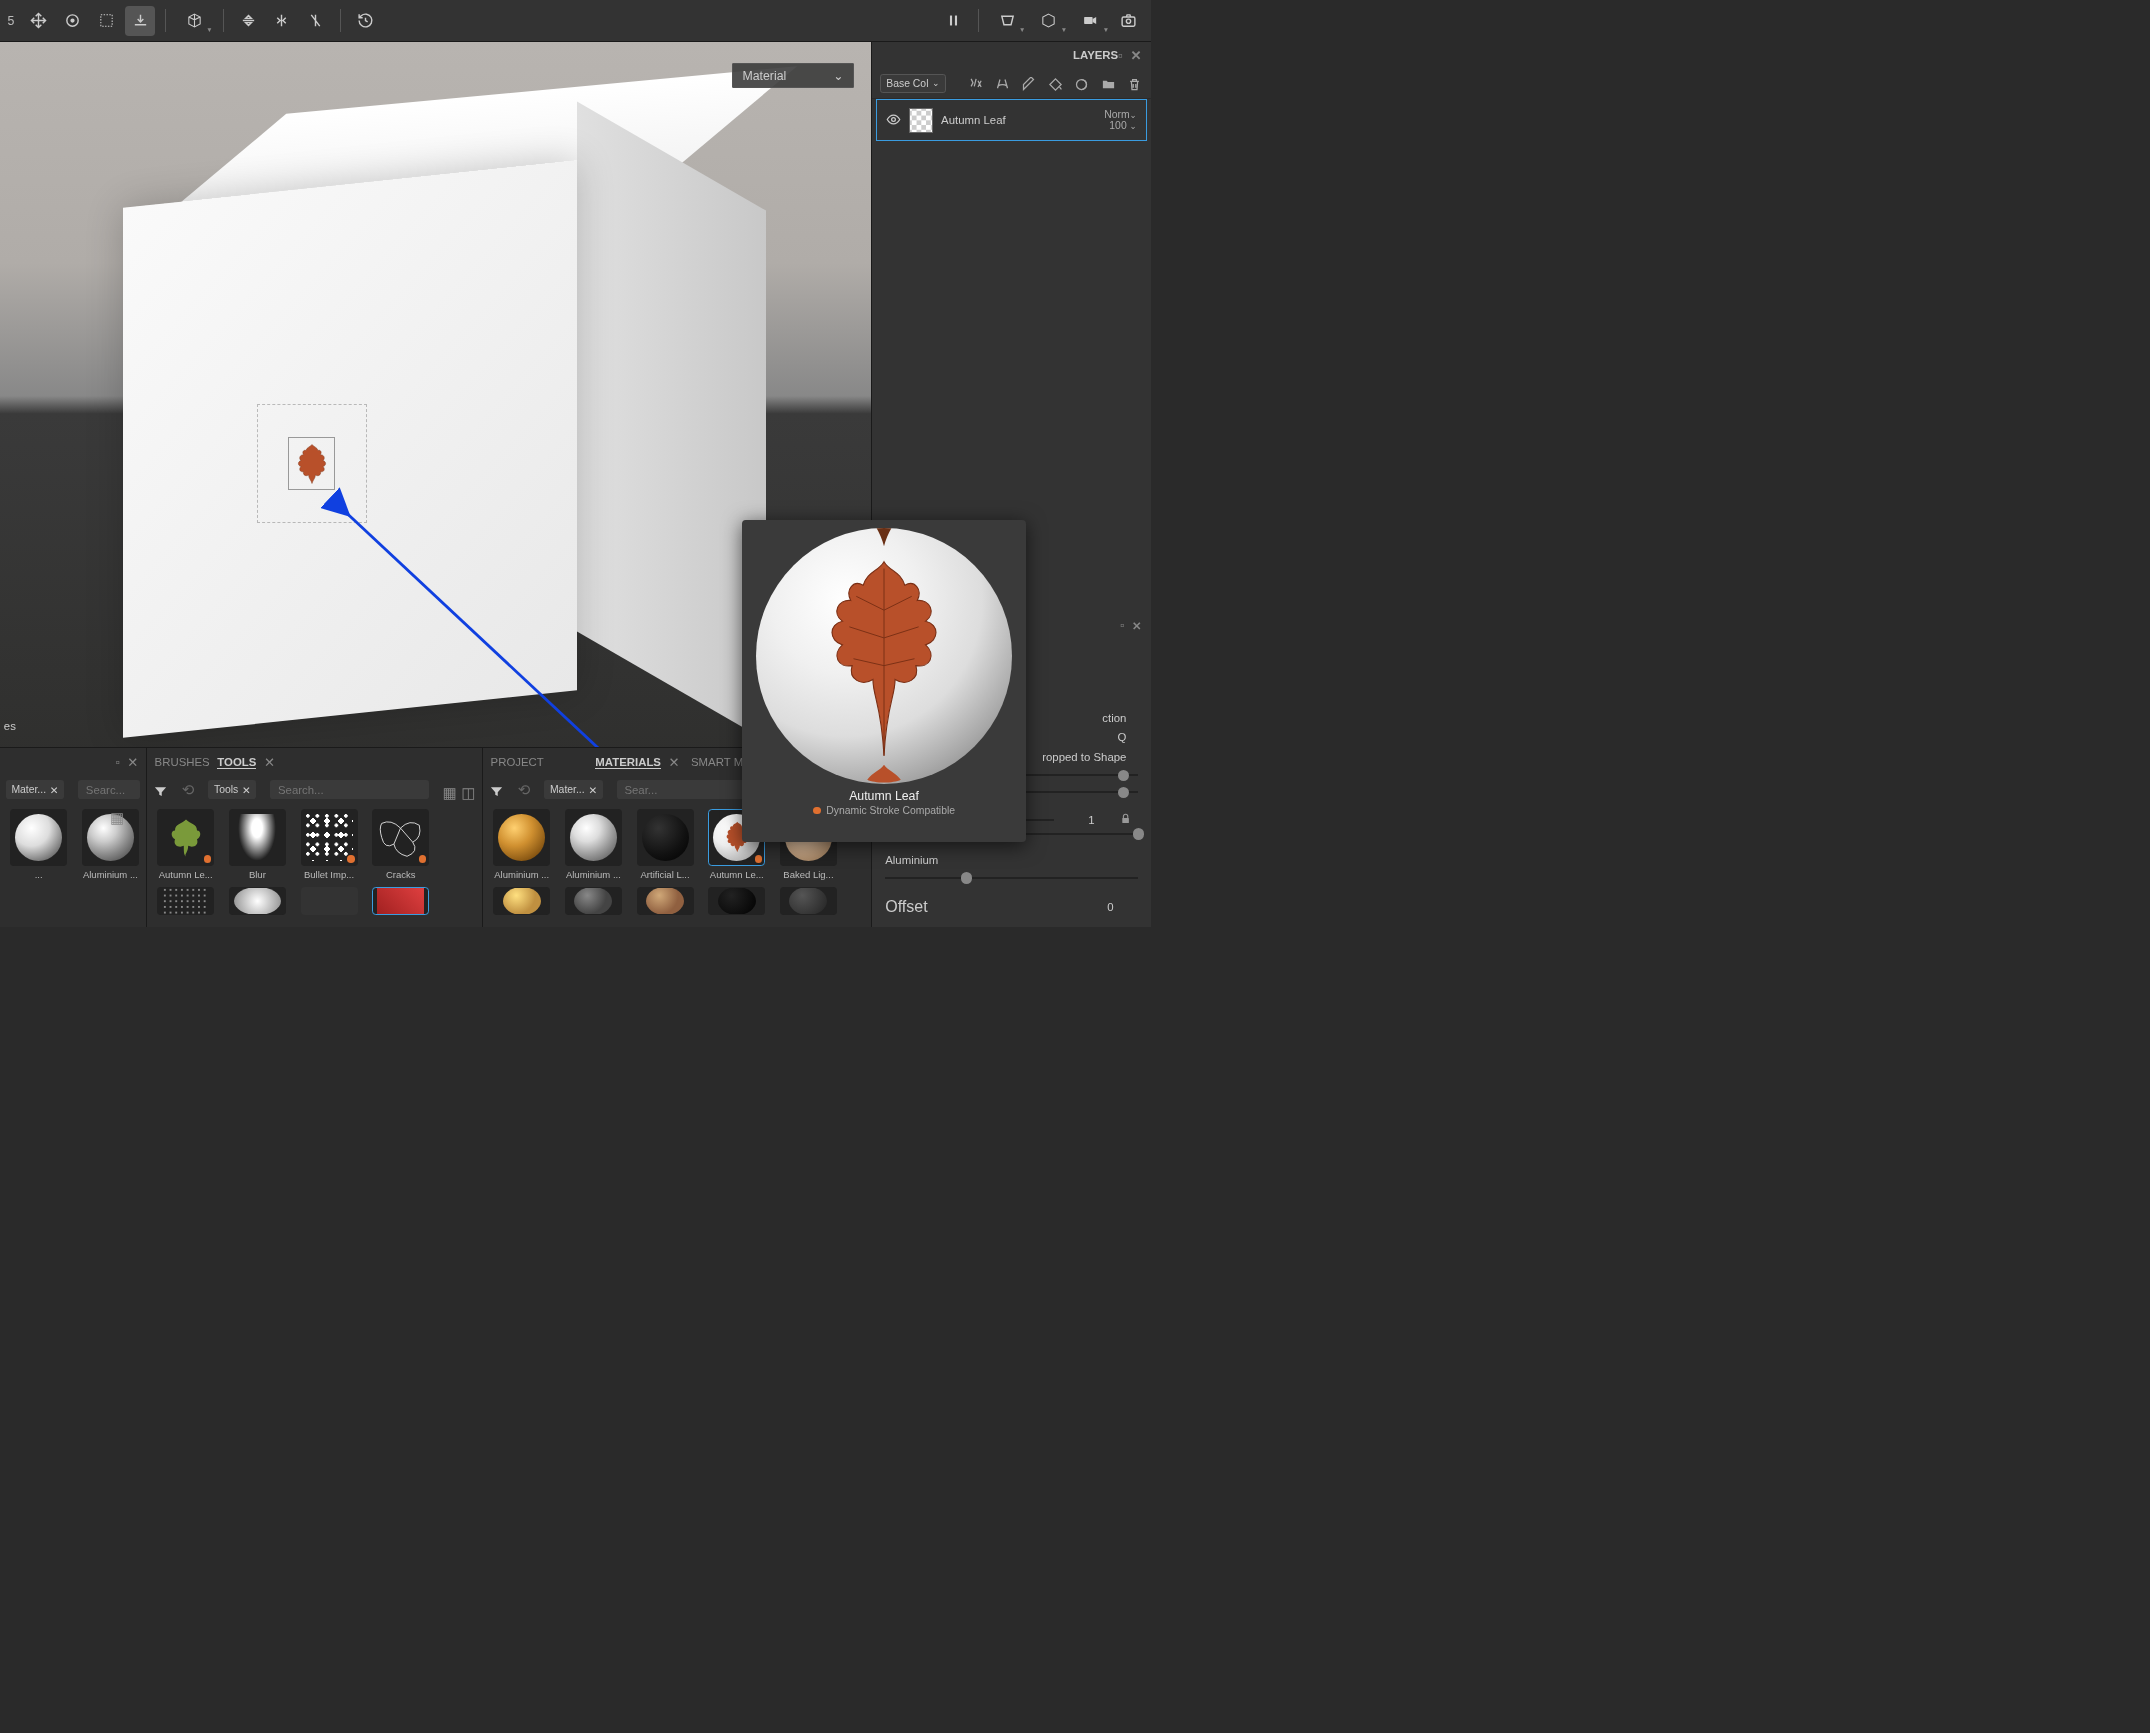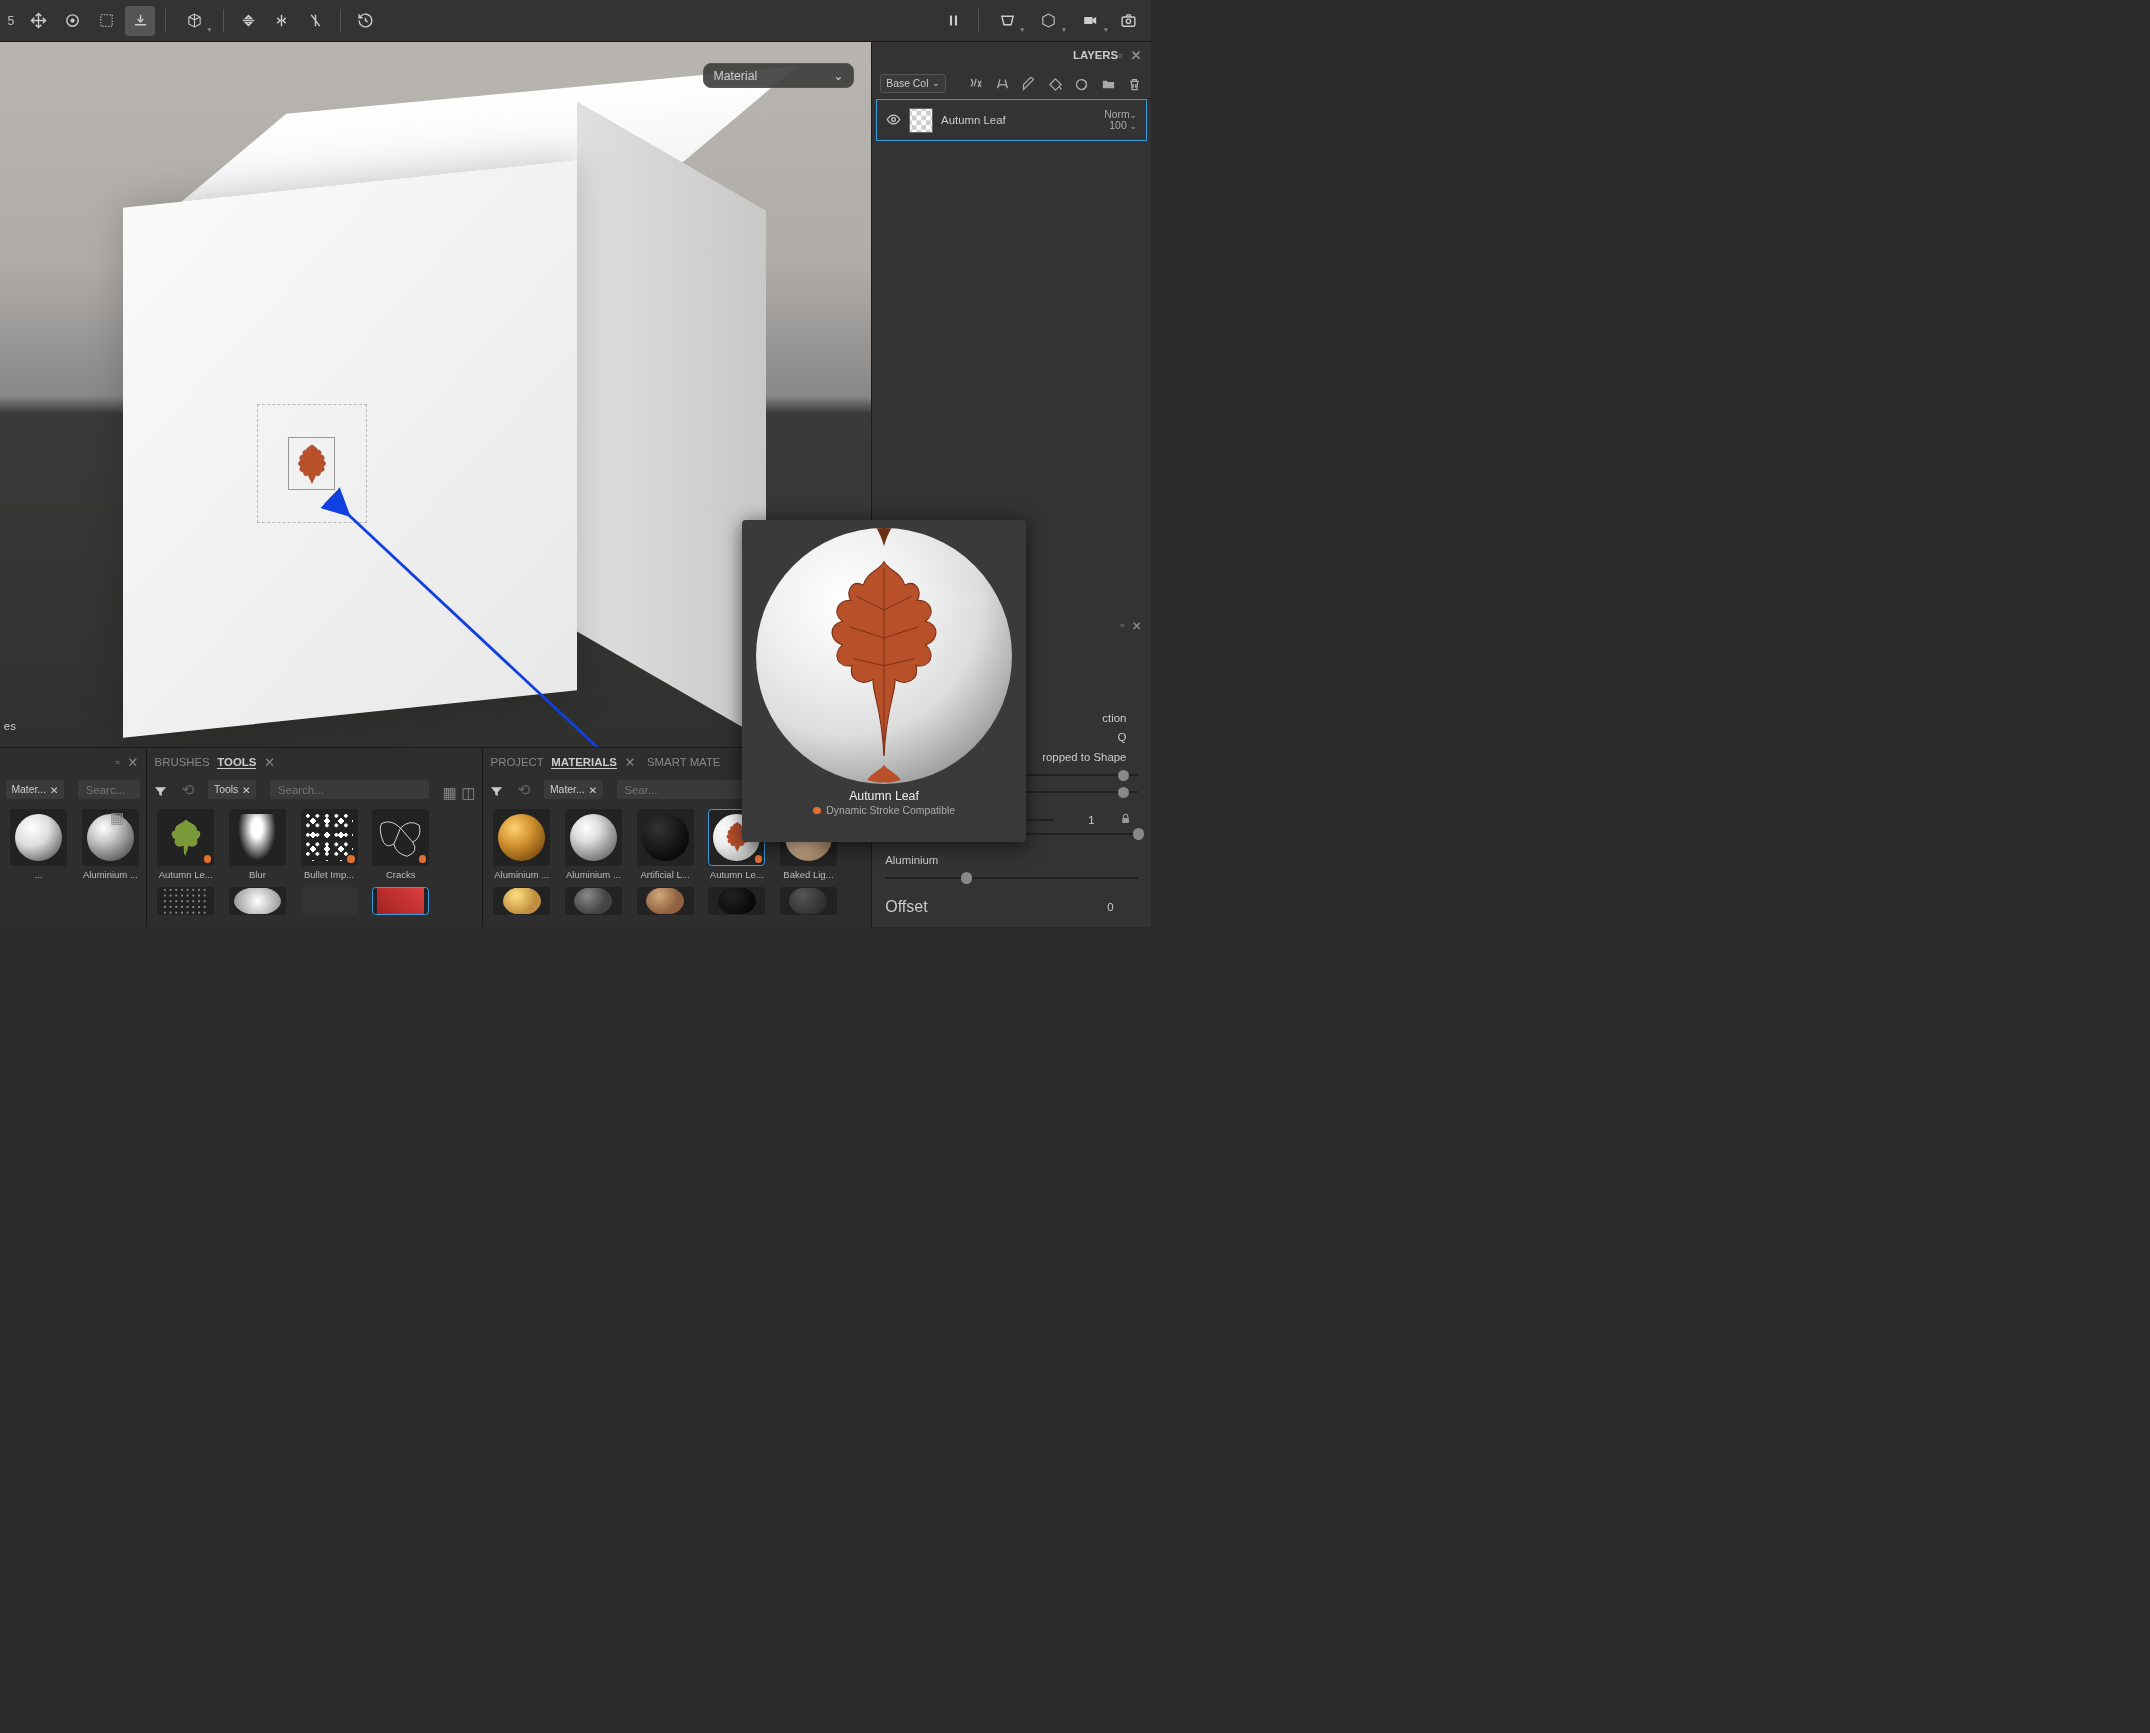--- a/index.html
+++ b/index.html
@@ -18,21 +18,21 @@
 .cube-container { position: absolute; left: 47px; top: 57px; width: 681px; height: 681px; perspective: 1325px; perspective-origin: 50% 35%; }
 .cube-face { position: absolute; background: #f8f8f8; }
 .face-front { width: 454px; height: 530px; left: 76px; top: 85px; transform: skewY(-6deg); background: linear-gradient(135deg, #fafafa, #e8e8e8); box-shadow: 0 0 38px rgba(0,0,0,0.2); }
 .face-top { width: 454px; height: 132px; left: 189px; top: -9.5px; transform: skewX(-50deg) skewY(-6deg); background: linear-gradient(180deg, #fff, #f0f0f0); }
 .face-right { width: 189px; height: 530px; left: 530px; top: 57px; transform: skewY(30deg); background: linear-gradient(90deg, #e0e0e0, #c8c8c8); }
 
 .leaf-stamp { position: absolute; left: 274px; top: 379px; width: 76px; height: 85px; }
 .leaf-frame { position: absolute; width: 47px; height: 53px; left: 14px; top: 16px; border: 1.9px solid #999; display: flex; align-items: center; justify-content: center; }
 .leaf-bbox { position: absolute; inset: -17px; border: 0.9px dashed rgba(100,100,100,0.4); }
 
-.mat-dropdown { position: absolute; top: 21px; right: 17px; background: rgba(60,60,60,0.9); border: 0.9px solid #555; border-radius: 8px; padding: 4.7px 9.5px; display: flex; align-items: center; gap: 38px; font-size: 12.3px; color: #ccc; width: 151px; justify-content: space-between; }
+.mat-dropdown { position: absolute; top: 21px; right: 17px; background: rgba(60,60,60,0.9); border: 0.9px solid #555; border-radius: 1px; padding: 4.7px 9.5px; display: flex; align-items: center; gap: 38px; font-size: 12.3px; color: #ccc; width: 122px; justify-content: space-between; }
 
 .annotation-text { position: absolute; left: 379px; top: 379px; font-family: serif; font-size: 40px; font-weight: bold; font-style: italic; color: #1040e0; text-shadow: -0.9px -0.9px 0 #fff, 0.9px -0.9px 0 #fff, -0.9px 0.9px 0 #fff, 0.9px 0.9px 0 #fff, 1.9px 1.9px 1.9px rgba(0,0,0,0.3); }
 .annotation-arrow { position: absolute; left: 0; top: 0; pointer-events: none; }
 
 .right-panel { width: 280px; background: #333; border-left: 0.9px solid #1a1a1a; display: flex; flex-direction: column; }
 .panel-header { display: flex; align-items: center; justify-content: flex-end; padding: 5.7px 9.5px; font-size: 11.4px; font-weight: bold; color: #ccc; }
 .panel-header .actions { display: flex; gap: 7.6px; }
 .panel-header .actions span { cursor: pointer; font-size: 13.2px; color: #888; }
 
 .layers-toolbar { display: flex; align-items: flex-end; gap: 5.7px; padding: 5.7px 7.6px; border-bottom: 0.9px solid #2a2a2a; }
@@ -453,21 +453,21 @@
           <div class="thumb-box selected" style="height:28px;">
             <div style="width:47px;height:28px;background:linear-gradient(45deg,#a02020,#e04040);"></div>
           </div>
         </div>
     </div>
   </div>
 
   <div class="bp-col" style="flex:1;border-right:none;">
     <div class="bp-tabs">
       <span class="bp-tabname inactive">PROJECT</span>
-      <span class="bp-tabname" style="border-bottom:1.9px solid #ccc;">MATERIALS</span>
+      <span class="bp-tabname" style="border-bottom:1.9px solid #ccc;margin-left:44px;">MATERIALS</span>
       <span class="bp-close">✕</span>
       <span class="bp-tabname inactive" style="margin-left:3.8px;">SMART MATE</span>
     </div>
     <div class="bp-filter">
       <svg class="funnel-icon" viewBox="0 0 24 24" fill="#ccc">
           <path d="M3 5h18l-7 8v6l-4-2v-4z"></path>
         </svg>
       <span style="color:#666;">⟲</span>
       <div class="bp-chip">
           <span>Mater...</span>

